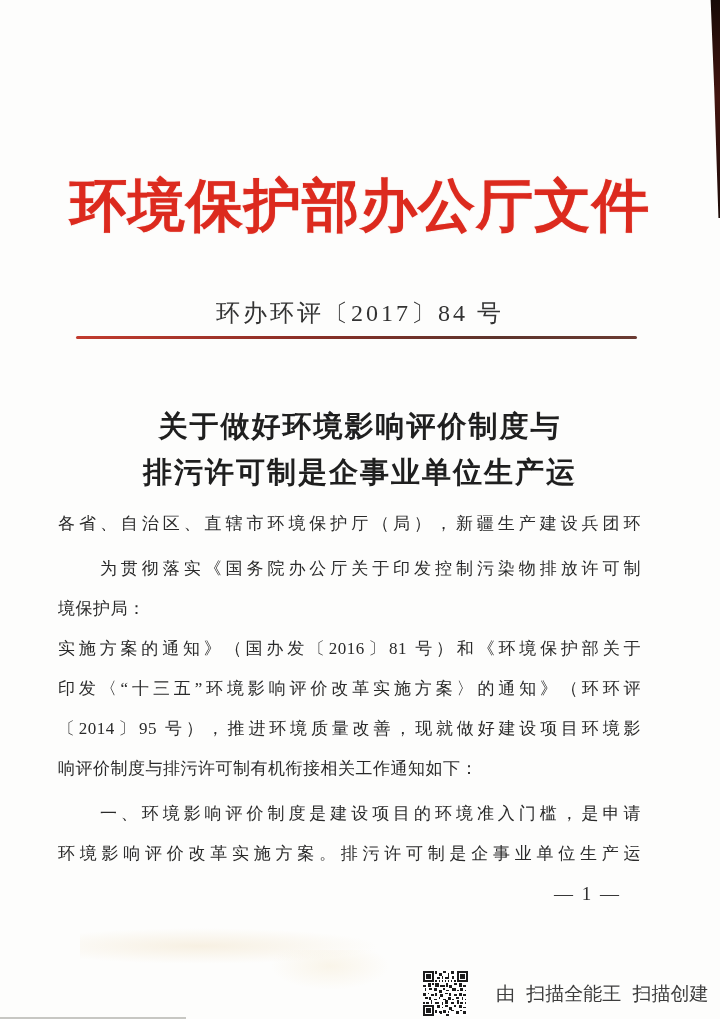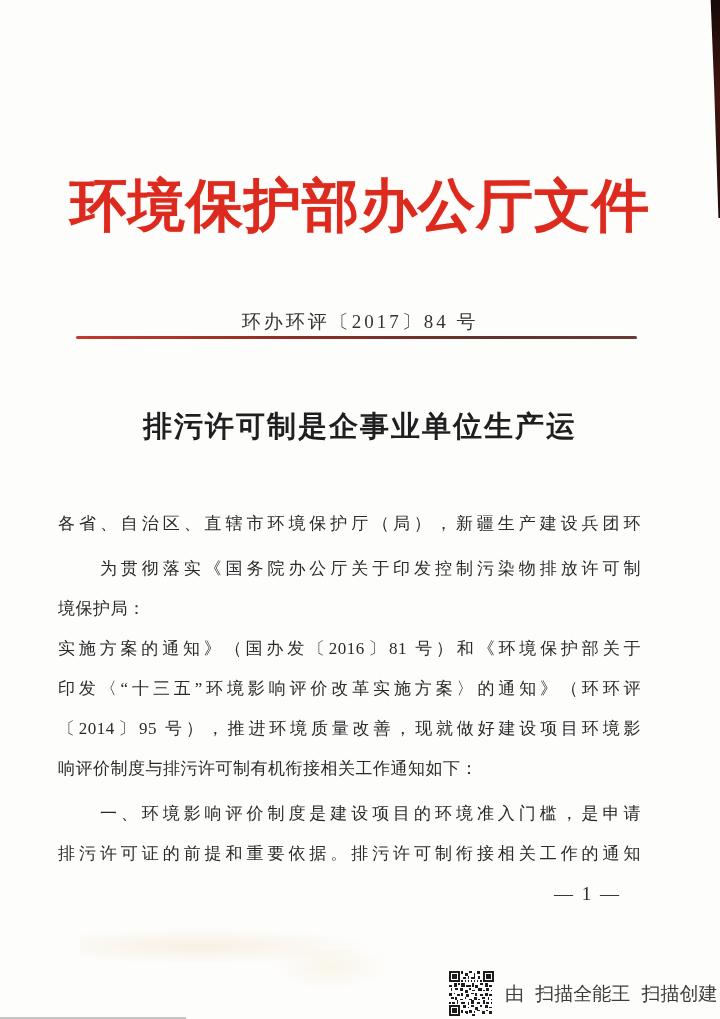--- a/index.html
+++ b/index.html
@@ -50,24 +50,23 @@
     font-weight: 900;
     letter-spacing: 1px;
     color: #dc2a1e;
     text-shadow: 0 0 1px rgba(220,42,30,0.55);
   }
   .doc-number {
     position: absolute;
     top: 297px; left: 0;
     width: 100%;
     text-align: center;
-    font-size: 19px;
+    font-size: 24px;
     letter-spacing: 3px;
     color: #333;
-    margin-top: 12px;
   }
   .separator {
     position: absolute;
     top: 336px; left: 76px;
     width: 561px; height: 3px;
     background: linear-gradient(90deg, #c23b2e, #8c2f27 40%, #5d342c 75%, #6b3b32);
     border-radius: 2px;
   }
   .doc-title {
     position: absolute;
@@ -102,24 +101,24 @@
     top: 883px; left: 540px;
     width: 95px;
     font-size: 19px;
     letter-spacing: 2px;
     text-align: center;
     color: #2e2e2e;
   }
   
   .footer {
     position: absolute;
-    top: 971px; left: 449px;
+    top: 971px; left: 423px;
     display: flex;
     align-items: center;
-    gap: 11px;
+    gap: 28px;
   }
   .qr { width: 45px; height: 45px; display: block; }
   .credit {
     font-family: "Liberation Sans", "DejaVu Sans", sans-serif;
     font-size: 19px;
     color: #3d3d3d;
     word-spacing: 6px;
     white-space: nowrap;
   }
 </style>
@@ -133,33 +132,34 @@
   <div class="stain-1"></div>
   <div class="stain-2"></div>
 
   <div class="letterhead">环境保护部办公厅文件</div>
 
   <div class="doc-number">环办环评〔2017〕84 号</div>
 
   <div class="separator"></div>
 
   <div class="doc-title">
+    <div>关于做好环境影响评价制度与</div>
     <div>排污许可制是企事业单位生产运</div>
   </div>
 
   <div class="body-text">
     <div class="line">各省、自治区、直辖市环境保护厅（局），新疆生产建设兵团环</div>
     <div class="line para">　　为贯彻落实《国务院办公厅关于印发控制污染物排放许可制</div>
     <div class="line short">境保护局：</div>
     <div class="line">实施方案的通知》（国办发〔2016〕81 号）和《环境保护部关于</div>
     <div class="line">印发〈“十三五”环境影响评价改革实施方案〉的通知》（环环评</div>
     <div class="line">〔2014〕95 号），推进环境质量改善，现就做好建设项目环境影</div>
     <div class="line short">响评价制度与排污许可制有机衔接相关工作通知如下：</div>
     <div class="line para">　　一、环境影响评价制度是建设项目的环境准入门槛，是申请</div>
-    <div class="line">排污许可证的前提和重要依据。排污许可制衔接相关工作的通知</div>
+    <div class="line">环境影响评价改革实施方案。排污许可制是企事业单位生产运</div>
   </div>
 
   <div class="page-number">— 1 —</div>
 
   <div class="footer">
     <svg class="qr" viewBox="0 0 29 29" xmlns="http://www.w3.org/2000/svg" shape-rendering="crispEdges">
       <rect x="0" y="0" width="29" height="29" fill="#fff"></rect>
       <g fill="#1c1c1c">
 
         <rect x="0" y="0" width="7" height="7"></rect>

